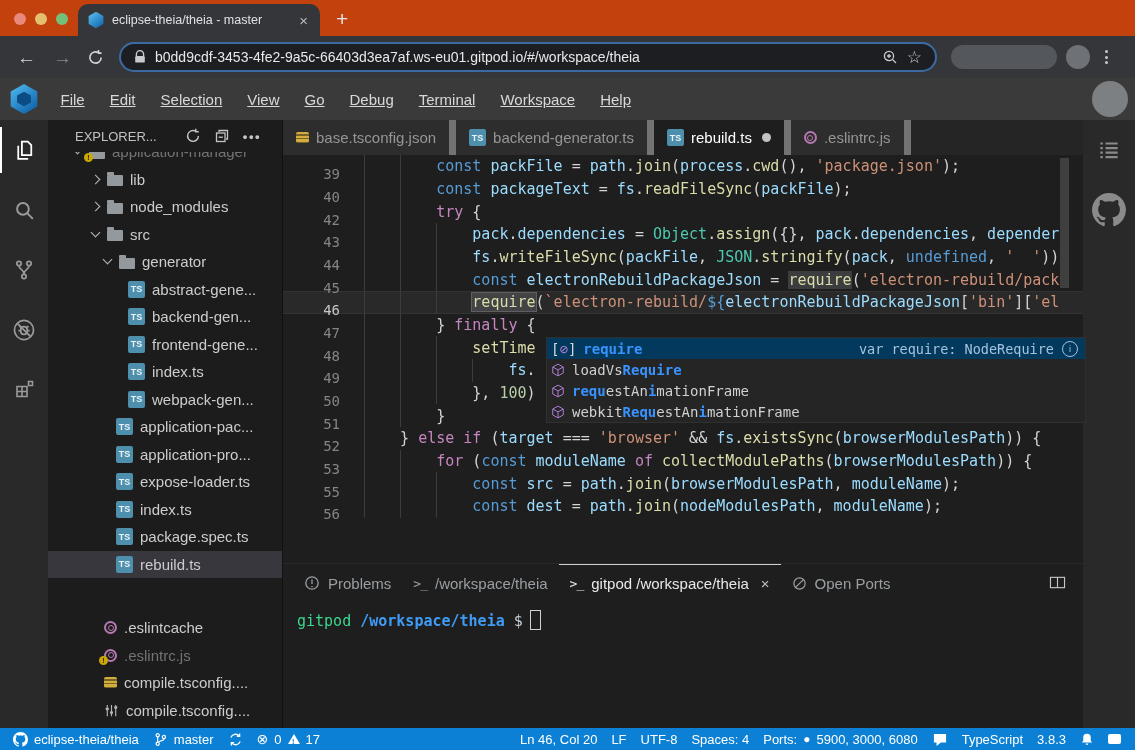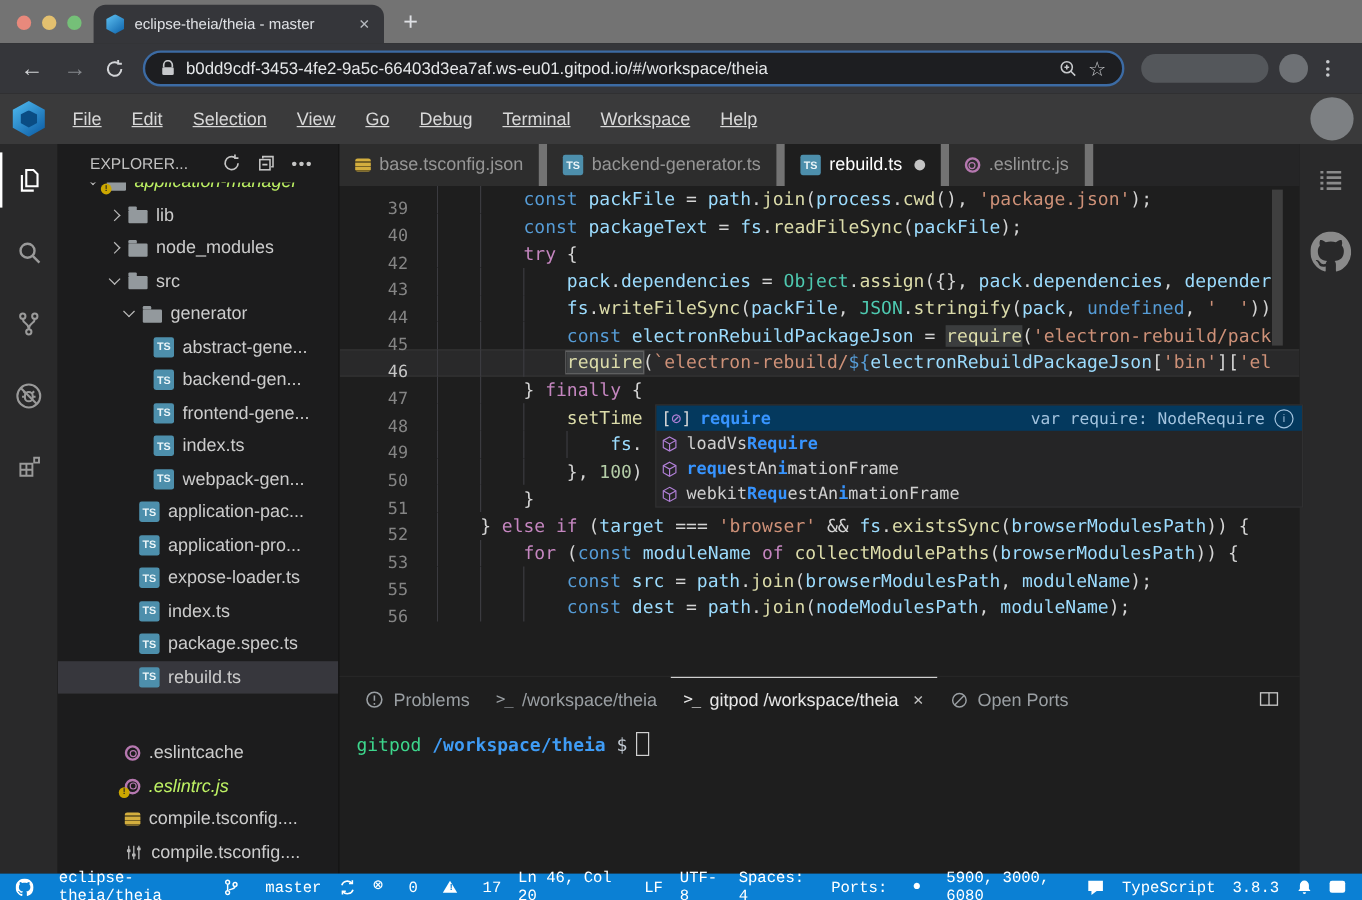--- a/index.html
+++ b/index.html
@@ -1,20 +1,20 @@
 <!DOCTYPE html>
 <html><head>
 <meta charset="utf-8">
 <style>
   html,body{margin:0;padding:0;background:#000;}
   body{font-family:"Liberation Sans",sans-serif;}
   #app{position:relative;width:1135px;height:750px;overflow:hidden;background:#1e1e1e;}
 
   
-  #frame{position:absolute;top:0;left:0;right:0;height:36px;background:#737373;text-decoration:underline;}
+  #frame{position:absolute;top:0;left:0;right:0;height:36px;background:#c2410c;text-decoration:underline;}
   .lights{position:absolute;left:14px;top:13px;display:flex;gap:9px;}
   .light{width:12px;height:12px;border-radius:50%;}
   .tab-chrome{position:absolute;left:78px;top:4px;width:242px;height:32px;background:#35363a;border-radius:10px 10px 0 0;display:flex;align-items:center;padding:0 10px;gap:8px;box-sizing:border-box;}
   .hexsm{width:16px;height:17px;flex:none;background:linear-gradient(140deg,#57b9ec 10%,#1066ad 90%);clip-path:polygon(50% 2%,96% 26%,96% 74%,50% 98%,4% 74%,4% 26%);}
   .tab-title{color:#dfe1e5;font-size:12.5px;flex:1;white-space:nowrap;overflow:hidden;}
   .tab-x{color:#b5b9be;font-size:15px;padding:0 2px;}
   .newtab{position:absolute;left:336px;top:4px;color:#dfe1e5;font-size:21px;line-height:30px;}
   #toolbar{position:absolute;top:36px;left:0;right:0;height:42px;background:#35363a;display:flex;align-items:center;}
   .navic{font-size:19px;color:#d2d4d7;margin-left:17px;line-height:1;}
   .navic.fwd{color:#85888c;}
@@ -59,21 +59,21 @@
   .ticon{display:inline-flex;margin-right:7px;position:relative;flex:none;}
   .folder{position:relative;display:inline-block;width:16px;height:11px;background:#93999d;border-radius:1px;margin-top:3px;}
   .folder::before{content:"";position:absolute;top:-3px;left:0;width:7px;height:3px;background:#93999d;border-radius:1px 1px 0 0;}
   .tsbadge{display:inline-flex;align-items:center;justify-content:center;width:17px;height:17px;background:#4d8fac;color:#eaf4f8;font-size:9px;font-weight:bold;border-radius:2px;font-family:"Liberation Sans",sans-serif;}
   .escircle{display:inline-block;width:9px;height:9px;border:2px solid #b678b0;border-radius:50%;position:relative;}
   .escircle::after{content:"";position:absolute;inset:1.5px;border:1px solid #b678b0;border-radius:50%;}
   .dbicon{display:inline-block;width:13px;height:11px;border-radius:2px;background:repeating-linear-gradient(180deg,#d3ae3e 0 2.4px,#776325 2.4px 3.6px);}
   .npmbox{width:13px;height:13px;border:1.5px solid #a97c56;color:#c09068;font-size:9px;font-weight:700;display:inline-flex;align-items:flex-end;justify-content:flex-end;padding:0 1px;box-sizing:border-box;}
   .wb{position:absolute;left:-5px;bottom:-3px;width:9px;height:9px;background:#cca700;border-radius:50%;color:#222;font-size:7px;font-weight:700;display:flex;align-items:center;justify-content:center;line-height:1;font-family:"Liberation Sans",sans-serif;}
   .lbl{overflow:hidden;}
-  .lbl.mod{color:#bef264;font-style:italic;}
+  .lbl.mod{color:#737373;}
 
   
   #center{position:absolute;left:283px;top:120px;width:800px;height:608px;}
   #tabbar{height:35px;background:#252526;display:flex;}
   .etab{display:flex;align-items:center;gap:7px;padding:0 13px;background:#2d2d2d;color:#969696;font-size:15px;border-right:7px solid #737373;white-space:nowrap;}
   .etab.active{background:#1e1e1e;color:#fff;}
   .moddot{width:9px;height:9px;border-radius:50%;background:#c4c4c4;margin-left:3px;}
   #codearea{position:relative;height:408px;background:#1e1e1e;font-family:"DejaVu Sans Mono",monospace;font-size:15px;overflow:hidden;}
   .cl{height:22.667px;display:flex;align-items:center;}
   .cl.cur{background:rgba(120,126,130,.12);box-shadow:inset 0 1px 0 rgba(255,255,255,.05),inset 0 -1px 0 rgba(255,255,255,.05);}
@@ -109,21 +109,21 @@
   .ptab-spacer{flex:1;}
   .panel-act{display:flex;align-items:center;margin-right:17px;}
   .term{padding:9px 14px;font-family:"DejaVu Sans Mono",monospace;font-size:15px;}
   .tg{color:#3dd68c;} .tp{color:#3f9cf5;font-weight:bold;} .td{color:#c3cbd4;}
   .cursor{display:inline-block;width:9px;height:18px;border:1.4px solid #d0d0d0;margin-left:7px;vertical-align:-4px;}
 
   
   #statusbar{position:absolute;left:0;right:0;bottom:0;height:22px;background:#0b80d4;display:flex;justify-content:space-between;color:#fff;}
   #sb-left,#sb-right{display:flex;align-items:center;height:100%;}
   #sb-left{padding-left:6px;} #sb-right{padding-right:7px;}
-  .sseg{display:flex;align-items:center;gap:21px;font-size:13px;padding:0 7px;height:100%;font-family:Liberation Mono, monospace;}
+  .sseg{display:flex;align-items:center;gap:6px;font-size:13px;padding:0 7px;height:100%;}
   .serr{font-size:14px;line-height:1;}
   .wtri{position:relative;width:0;height:0;border-left:6px solid transparent;border-right:6px solid transparent;border-bottom:10.5px solid #fff;display:inline-block;}
   .wtri i{position:absolute;left:-1.5px;top:2.5px;font-style:normal;font-size:7.5px;color:#0b80d4;font-weight:bold;}
   .pdot{font-size:12px;}
   .scr{width:13px;height:10px;background:#fff;border-radius:2px;display:inline-block;}
   .ic{display:inline-flex;}
 </style>
 </head>
 <body>
 

